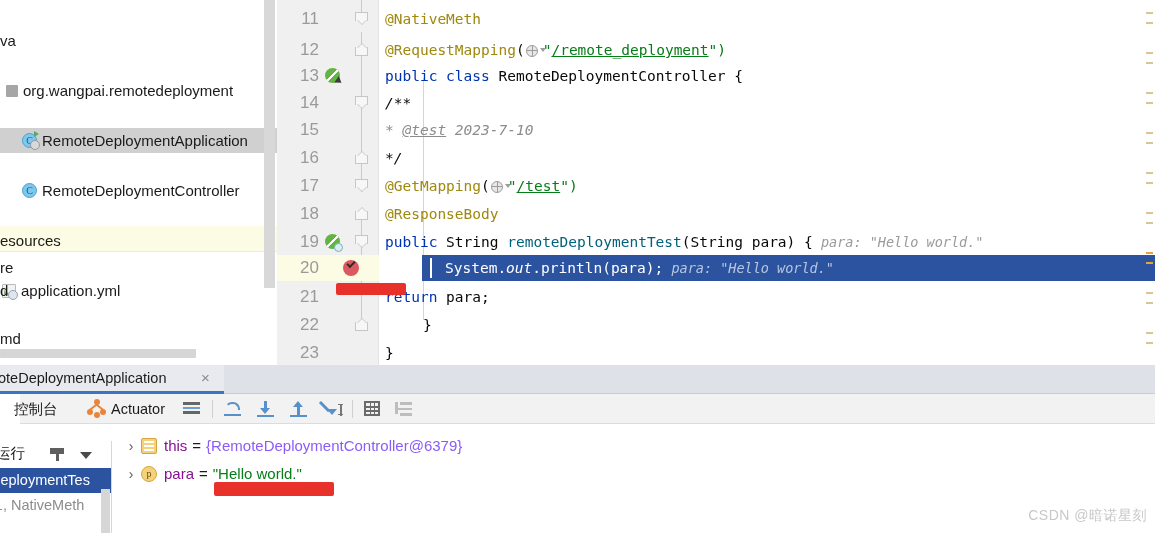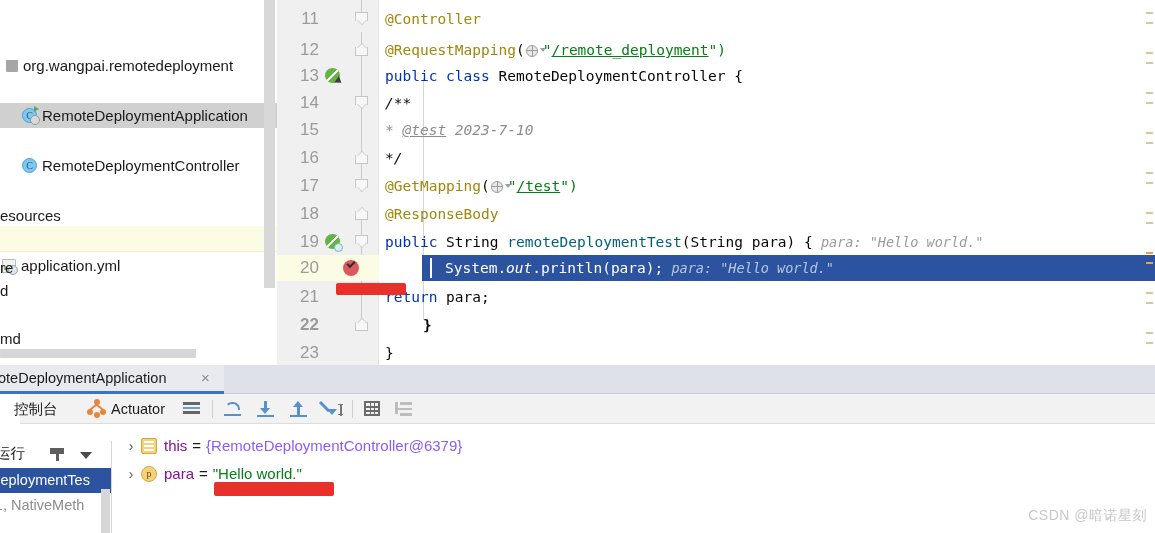--- a/index.html
+++ b/index.html
@@ -425,20 +425,23 @@
   }
 </style>
 </head>
 <body>
 
 <div id="app">
 
   <div id="sidebar">
     <div class="band-yellow" style="top:226px;"></div>
 
+    <div class="tree-row" style="top:28px; padding-left:0;">
+      <span class="tree-label">va</span>
+    </div>
 
     <div class="tree-row indent1" style="top:53px;">
       <span class="ic ic-folder"></span>
       <span class="tree-label">org.wangpai.remotedeployment</span>
     </div>
 
     <div class="tree-row indent2 sel" style="top:78px;">
       <span class="ic ic-class runnable">C<span class="runarrow"></span></span>
       <span class="tree-label">RemoteDeploymentApplication</span>
     </div>
@@ -475,21 +478,21 @@
     <div class="guide" style="top:78px; height:182px;"></div>
     <div class="guide" style="top:260px; height:60px;"></div>
 
     <div class="line" style="top:6px;">
       <span class="num">11</span>
       <span class="fold down">
           <i class="sh"></i>
           <i class="tip"></i>
           <i class="tip2"></i>
         </span>
-      <span class="code"><span class="ann">@Controller</span></span>
+      <span class="code"><span class="ann">@NativeMeth</span></span>
     </div>
 
     <div class="line" style="top:37px;">
       <span class="num">12</span>
       <span class="fold up">
           <i class="sh"></i>
           <i class="tip"></i>
           <i class="tip2"></i>
         </span>
       <span class="code"><span class="ann">@RequestMapping</span><span>(</span><span class="globe"><i class="g"></i><i class="chev"></i></span><span class="str">"</span><span class="url">/remote_deployment</span><span class="str">"</span><span class="str">)</span></span>
@@ -574,21 +577,21 @@
         </span>
       <span class="caret"></span>
       <span class="code"><span>    System.</span><span class="it">out</span><span>.println(para);</span><span class="hintw">   para:  "Hello world."</span></span>
     </div>
 
     <div class="line" style="top:284px;">
       <span class="num">21</span>
       <span class="code"><span>    </span><span class="kw">return </span><span>para;</span></span>
     </div>
 
-    <div class="line" style="top:312px;font-weight:bold;">
+    <div class="line" style="top:312px;">
       <span class="num">22</span>
       <span class="fold up">
           <i class="sh"></i>
           <i class="tip"></i>
           <i class="tip2"></i>
         </span>
       <span class="code" style="left:146px;">}</span>
     </div>
 
     <div class="line" style="top:340px;">

